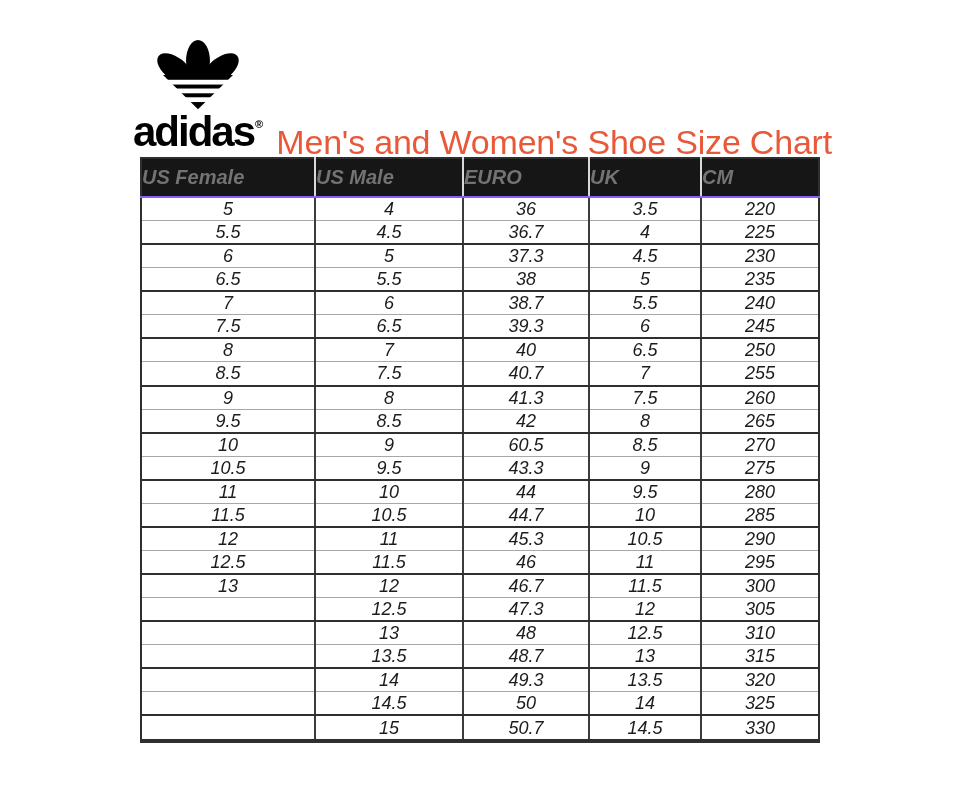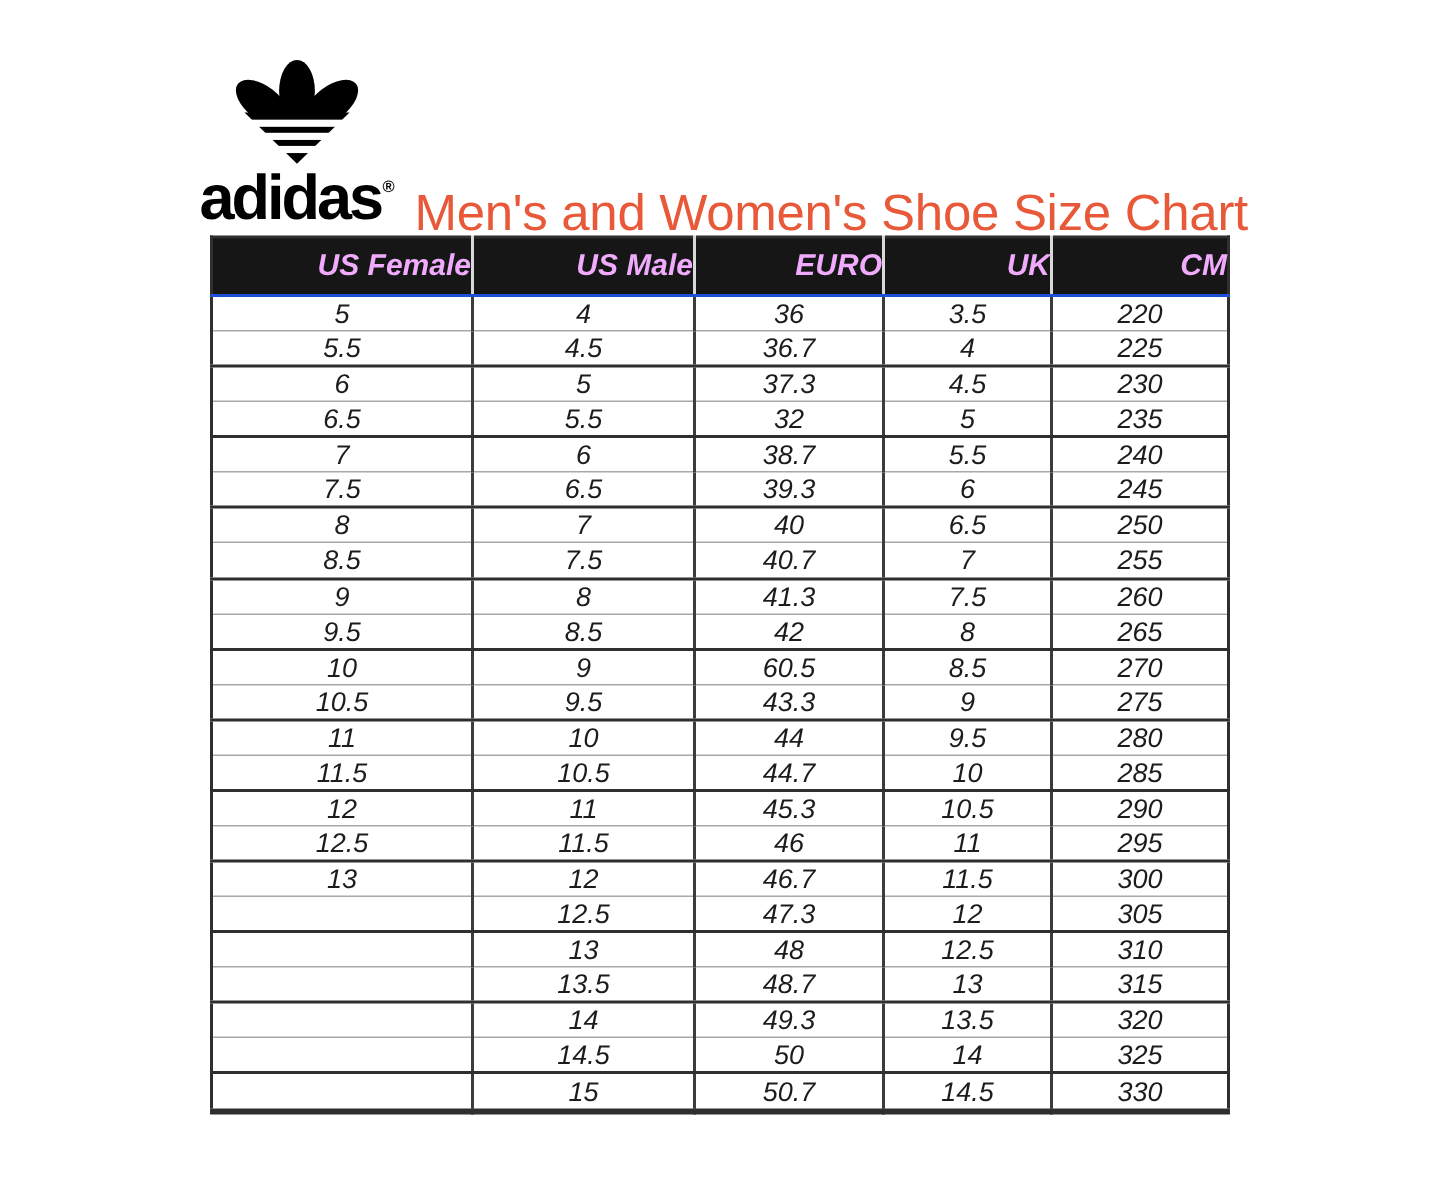--- a/index.html
+++ b/index.html
@@ -25,24 +25,24 @@
     color:#e8593a;white-space:nowrap;
   }
 
   
   table.size-chart{
     position:absolute;left:140px;top:157px;width:678px;height:586px;
     border-collapse:collapse;table-layout:fixed;
     border:2px solid #2f2f2f;border-bottom-width:4px;
   }
   table.size-chart th{
-    background:#161616;color:#f0abfc;
+    background:#161616;color:#737373;
     font-style:italic;font-weight:bold;font-size:20px;
-    height:37px;text-align:right;vertical-align:middle;
-    border-bottom:2px solid #1d4ed8;padding:0;
+    height:37px;text-align:left;vertical-align:middle;
+    border-bottom:2px solid #8b5cf6;padding:0;
   }
   table.size-chart th + th{border-left:2px solid #d9d9d9;}
   table.size-chart td{
     font-style:italic;font-size:18px;color:#1c1c1c;
     text-align:center;vertical-align:middle;padding:0;line-height:1;
   }
   table.size-chart td + td{border-left:2px solid #3c3c3c;}
   table.size-chart tbody tr:nth-child(odd) td{border-bottom:1px solid #a8a8a8;}
   table.size-chart tbody tr:nth-child(even) td{border-bottom:2px solid #2f2f2f;}
 </style>
@@ -105,21 +105,21 @@
         <tr>
           <td>6</td>
           <td>5</td>
           <td>37.3</td>
           <td>4.5</td>
           <td>230</td>
         </tr>
         <tr>
           <td>6.5</td>
           <td>5.5</td>
-          <td>32</td>
+          <td>38</td>
           <td>5</td>
           <td>235</td>
         </tr>
         <tr>
           <td>7</td>
           <td>6</td>
           <td>38.7</td>
           <td>5.5</td>
           <td>240</td>
         </tr>

